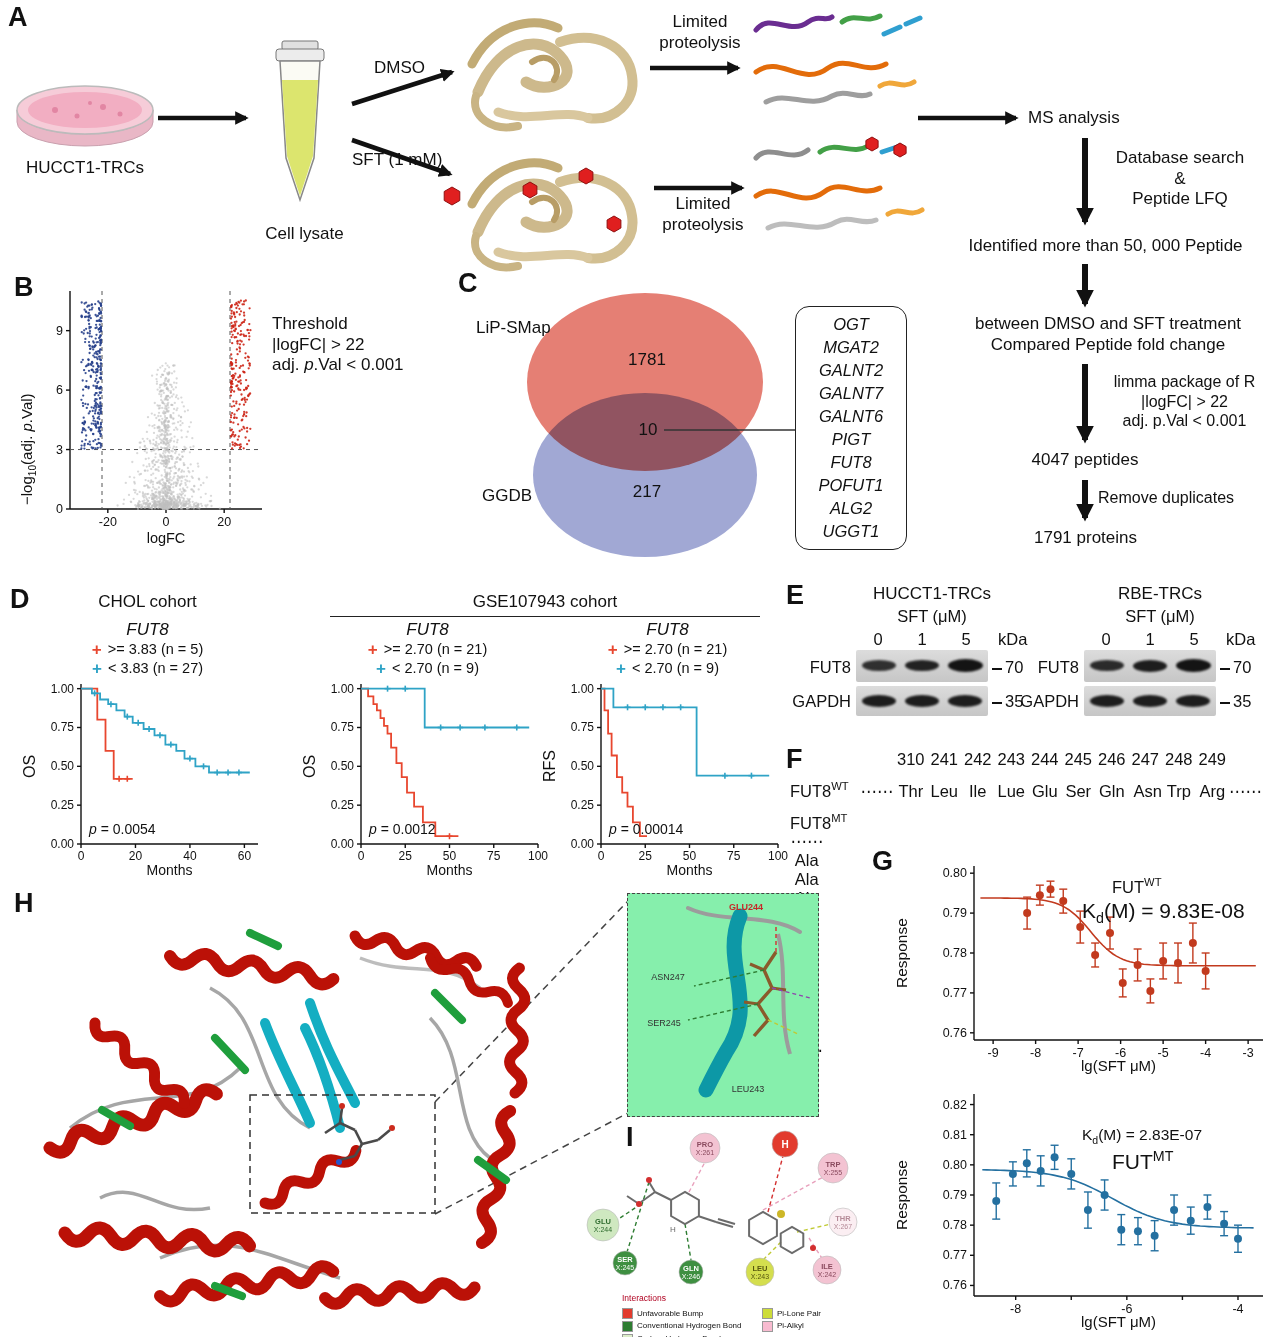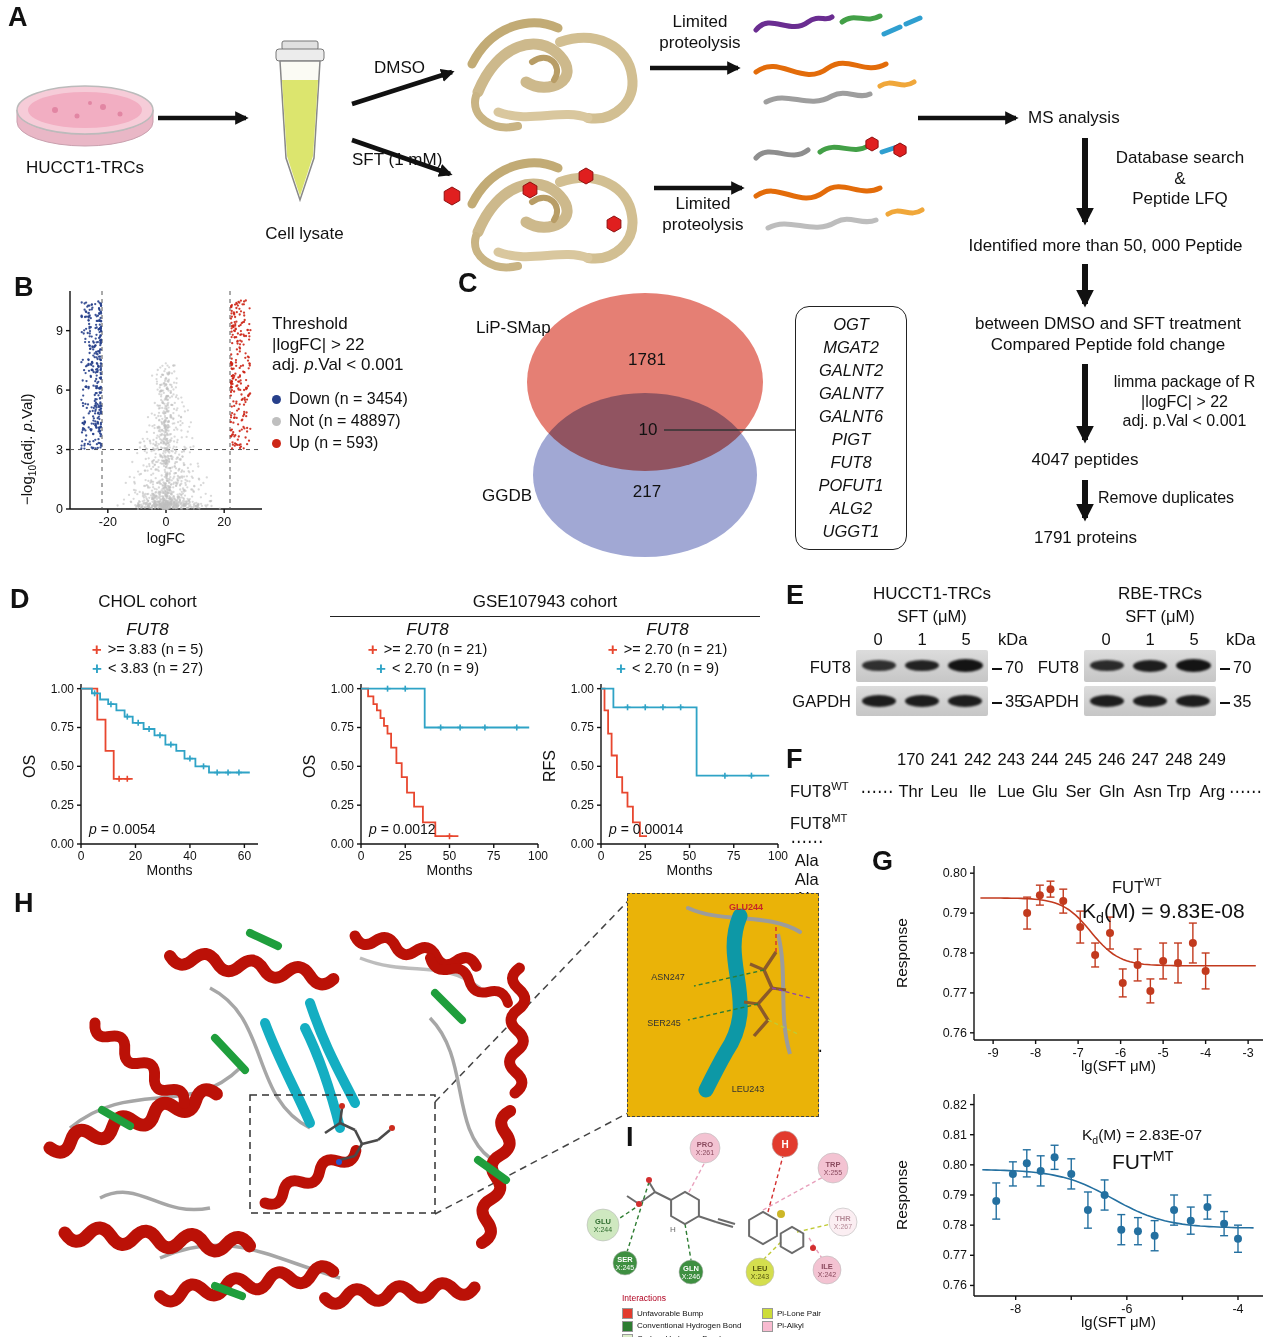--- a/index.html
+++ b/index.html
@@ -13,21 +13,21 @@
 sup{font-size:68%;vertical-align:super}
 sub{font-size:68%;vertical-align:sub}
 svg{position:absolute;overflow:visible;pointer-events:none}
 .legend-dot{display:inline-block;width:9px;height:9px;border-radius:50%;margin-right:8px}
 .kmleg{display:flex;justify-content:center;gap:6px;align-items:center;font-size:14.5px;line-height:19px}
 .kmleg .mk{font-weight:700;font-size:17px;line-height:1}
 .wb-box{position:absolute;background:linear-gradient(#dcdcdc,#c6c6c6);border-radius:2px}
 .band{position:absolute;background:#141414;border-radius:50%;filter:blur(1.3px)}
 .dash{display:inline-block;width:10px;height:2px;background:#111;vertical-align:middle;margin-right:3px}
 .genebox{position:absolute;border:1.6px solid #222;border-radius:14px;display:flex;flex-direction:column;justify-content:center;text-align:center;font-style:italic;font-size:16.5px;line-height:1.4}
-.insetbox{position:absolute;border:1.6px dashed #444;background:#eab308}
+.insetbox{position:absolute;border:1.6px dashed #444;background:#86efac}
 .ilegend{position:absolute;font-size:8px;line-height:1.6}
 .ilegend .hd{color:#b00020;font-weight:400;font-size:8.5px;margin-bottom:2px}
 .ilegend .item{display:flex;align-items:center;gap:4px}
 .ilegend .sw{width:9px;height:9px;flex:none;border:.5px solid #999;display:inline-block}
 #seq{position:absolute;font-size:16.5px}
 </style>
 </head>
 <body>
 
 <div id="fig">
@@ -1858,25 +1858,20 @@
       <circle cx="207.9" cy="73.6" r="1.15" fill="#CD2617" fill-opacity="0.9"></circle>
       <circle cx="191.9" cy="104.3" r="1.15" fill="#CD2617" fill-opacity="0.9"></circle>
       <circle cx="191.9" cy="22.1" r="1.15" fill="#CD2617" fill-opacity="0.9"></circle>
       <circle cx="203.5" cy="51.6" r="1.15" fill="#CD2617" fill-opacity="0.9"></circle>
       <circle cx="196.4" cy="25.0" r="1.15" fill="#CD2617" fill-opacity="0.9"></circle>
     </svg>
   <div class="t" style="left:272px;top:314px">
     <div>Threshold</div>
     <div>|logFC| &gt; 22</div>
     <div><span>adj. </span><span class="it">p</span><span>.Val &lt; 0.001</span></div>
-    <div id="vlegend-items" style="margin-top:12px;font-size:16px;line-height:22px">
-        <div><span class="legend-dot" style="background: rgb(39, 64, 139);"></span><span>Down (n = 3454)</span></div>
-        <div><span class="legend-dot" style="background: rgb(191, 191, 191);"></span><span>Not (n = 48897)</span></div>
-        <div><span class="legend-dot" style="background: rgb(205, 38, 23);"></span><span>Up (n = 593)</span></div>
-      </div>
   </div>
 
   <svg id="venn" style="left:500px;top:285px" width="290" height="280" viewBox="0 0 290 280">
     <ellipse cx="145" cy="97" rx="118" ry="89" fill="#E0685C" fill-opacity="0.85" style="mix-blend-mode:multiply"></ellipse>
     <ellipse cx="145" cy="190" rx="112" ry="82" fill="#8A92C9" fill-opacity="0.8" style="mix-blend-mode:multiply"></ellipse>
   </svg>
   <svg style="left:664px;top:422px" width="132" height="16">
     <line x1="0" y1="8" x2="132" y2="8" stroke="#333" stroke-width="1.5"></line>
   </svg>
   <div class="t" style="left:476px;top:318px">LiP-SMap</div>
@@ -2115,21 +2110,21 @@
     <div class="band" style="left:6px;top:9px;width:34px;height:12px;opacity:.95"></div>
     <div class="band" style="left:49px;top:9px;width:34px;height:12px;opacity:.95"></div>
     <div class="band" style="left:92px;top:9px;width:34px;height:12px;opacity:.95"></div>
   </div>
   <div class="t" style="left:1220px;top:691px;font-size:16.5px"><span class="dash"></span><span>35</span></div>
 
   <div id="seq" style="left:790px;top:750px">
       <div style="display: flex; align-items: baseline;">
         <span style="width: 70px; flex: 0 0 auto; text-align: center;"></span>
         <span style="width: 34px; flex: 0 0 auto; text-align: center;"></span>
-        <span style="width: 33.5px; flex: 0 0 auto; text-align: center;">170</span>
+        <span style="width: 33.5px; flex: 0 0 auto; text-align: center;">310</span>
         <span style="width: 33.5px; flex: 0 0 auto; text-align: center;">241</span>
         <span style="width: 33.5px; flex: 0 0 auto; text-align: center;">242</span>
         <span style="width: 33.5px; flex: 0 0 auto; text-align: center;">243</span>
         <span style="width: 33.5px; flex: 0 0 auto; text-align: center;">244</span>
         <span style="width: 33.5px; flex: 0 0 auto; text-align: center;">245</span>
         <span style="width: 33.5px; flex: 0 0 auto; text-align: center;">246</span>
         <span style="width: 33.5px; flex: 0 0 auto; text-align: center;">247</span>
         <span style="width: 33.5px; flex: 0 0 auto; text-align: center;">248</span>
         <span style="width: 33.5px; flex: 0 0 auto; text-align: center;">249</span>
       </div>

